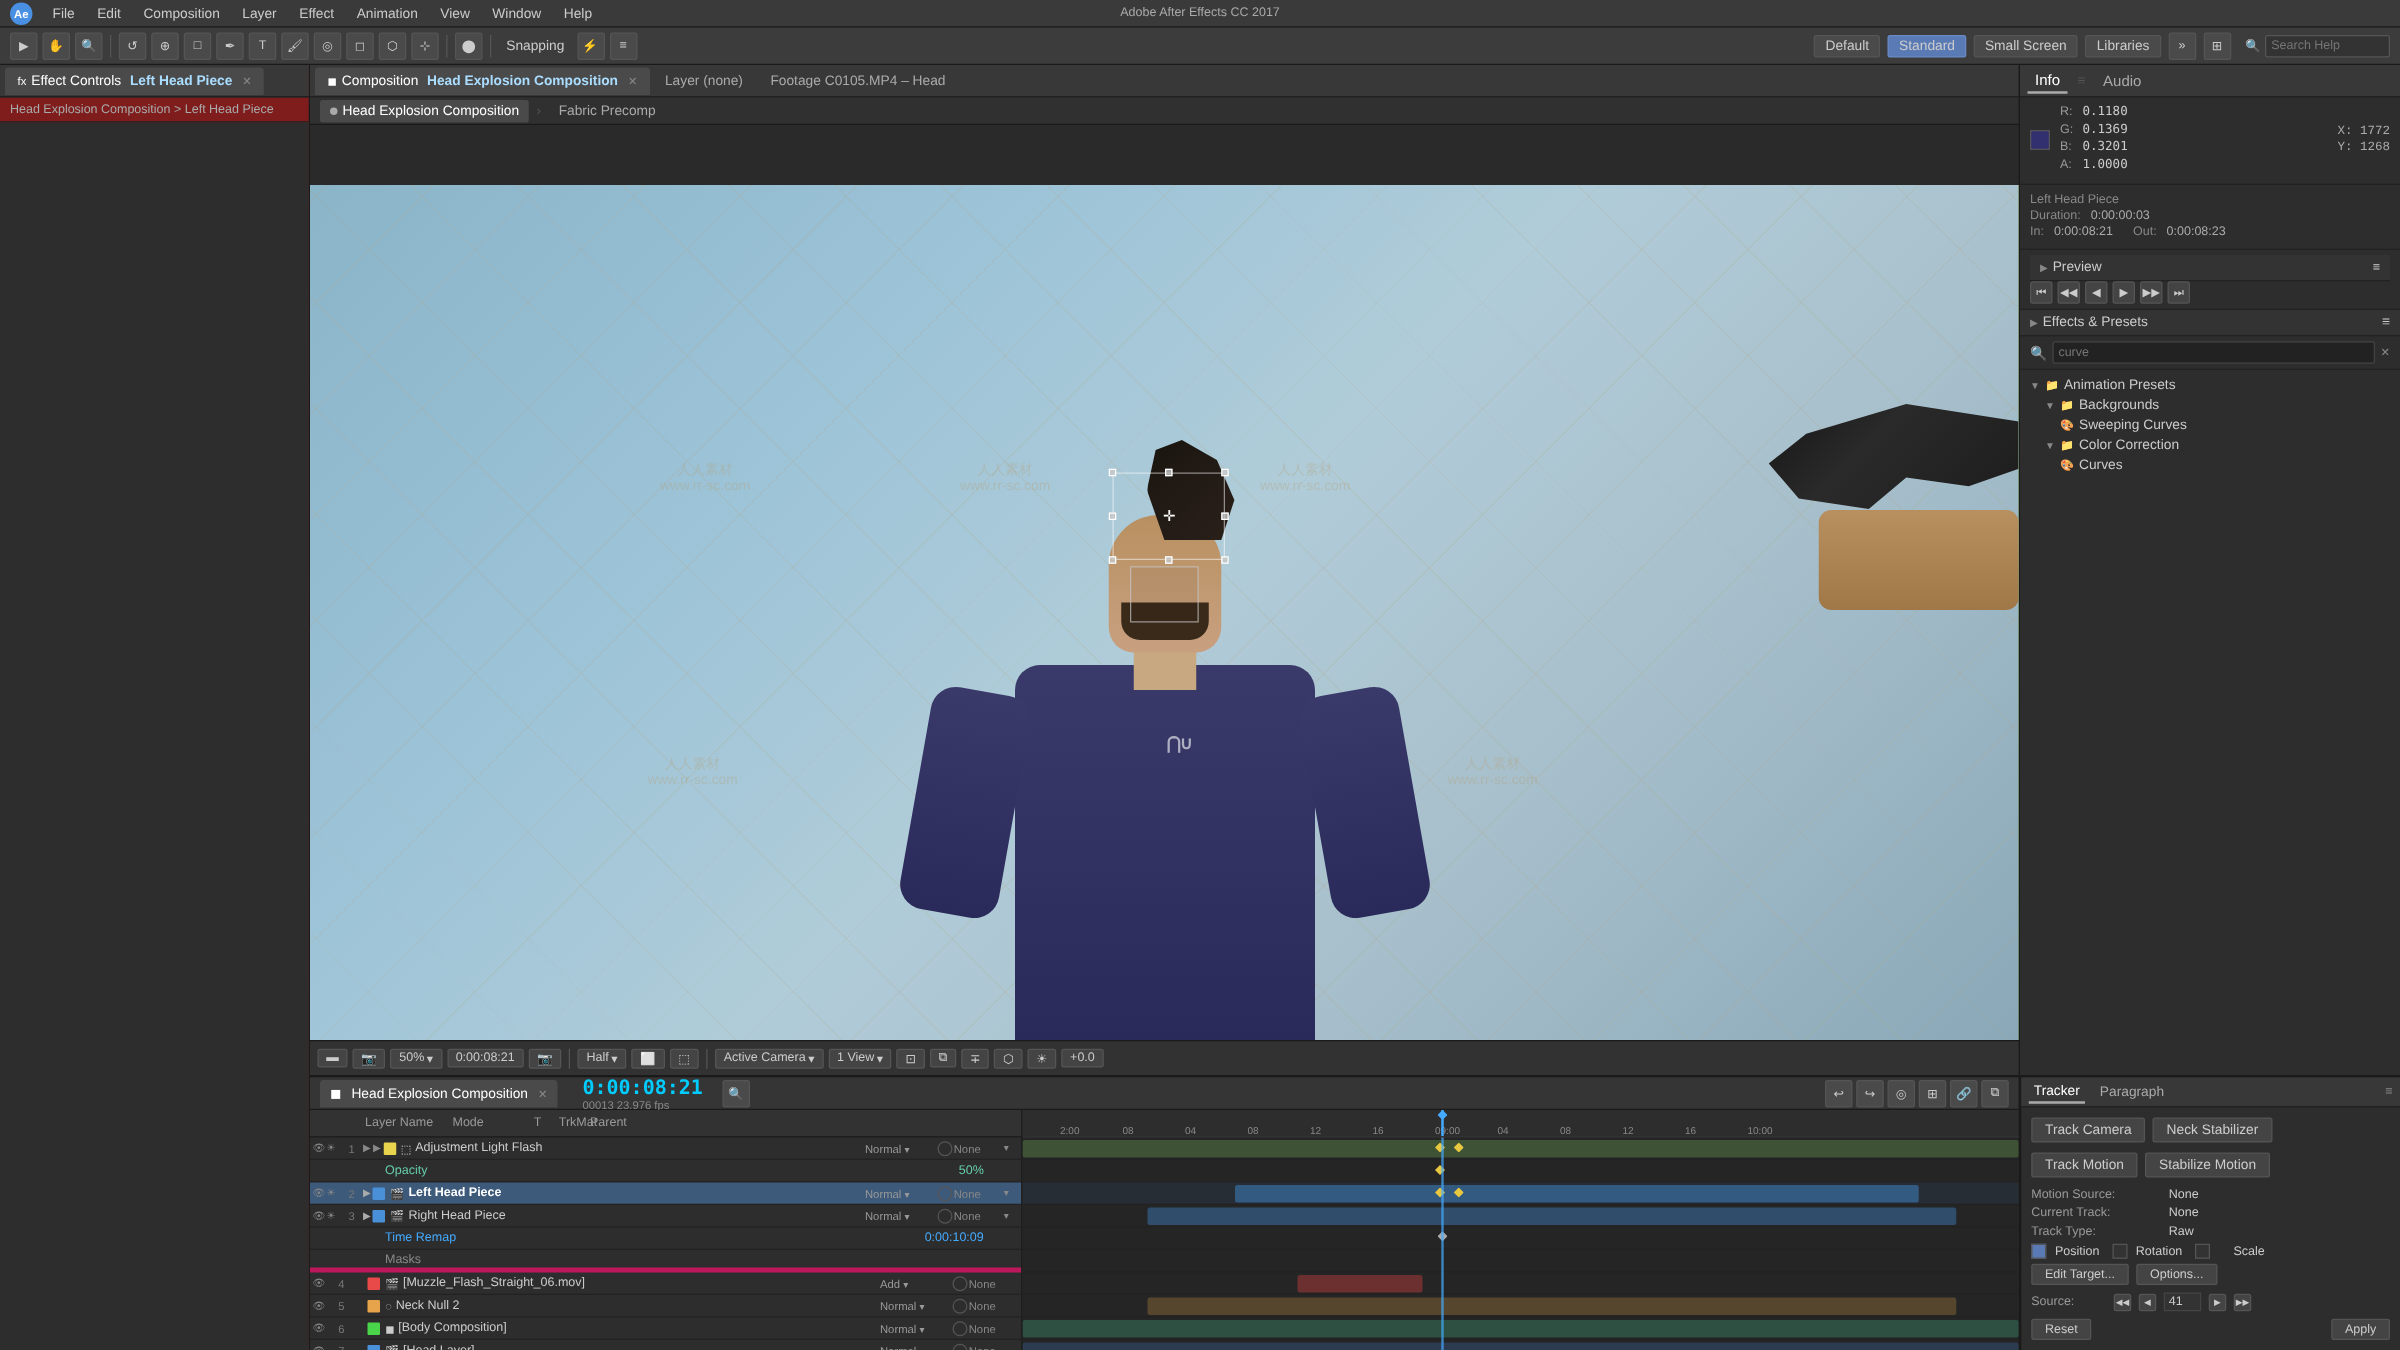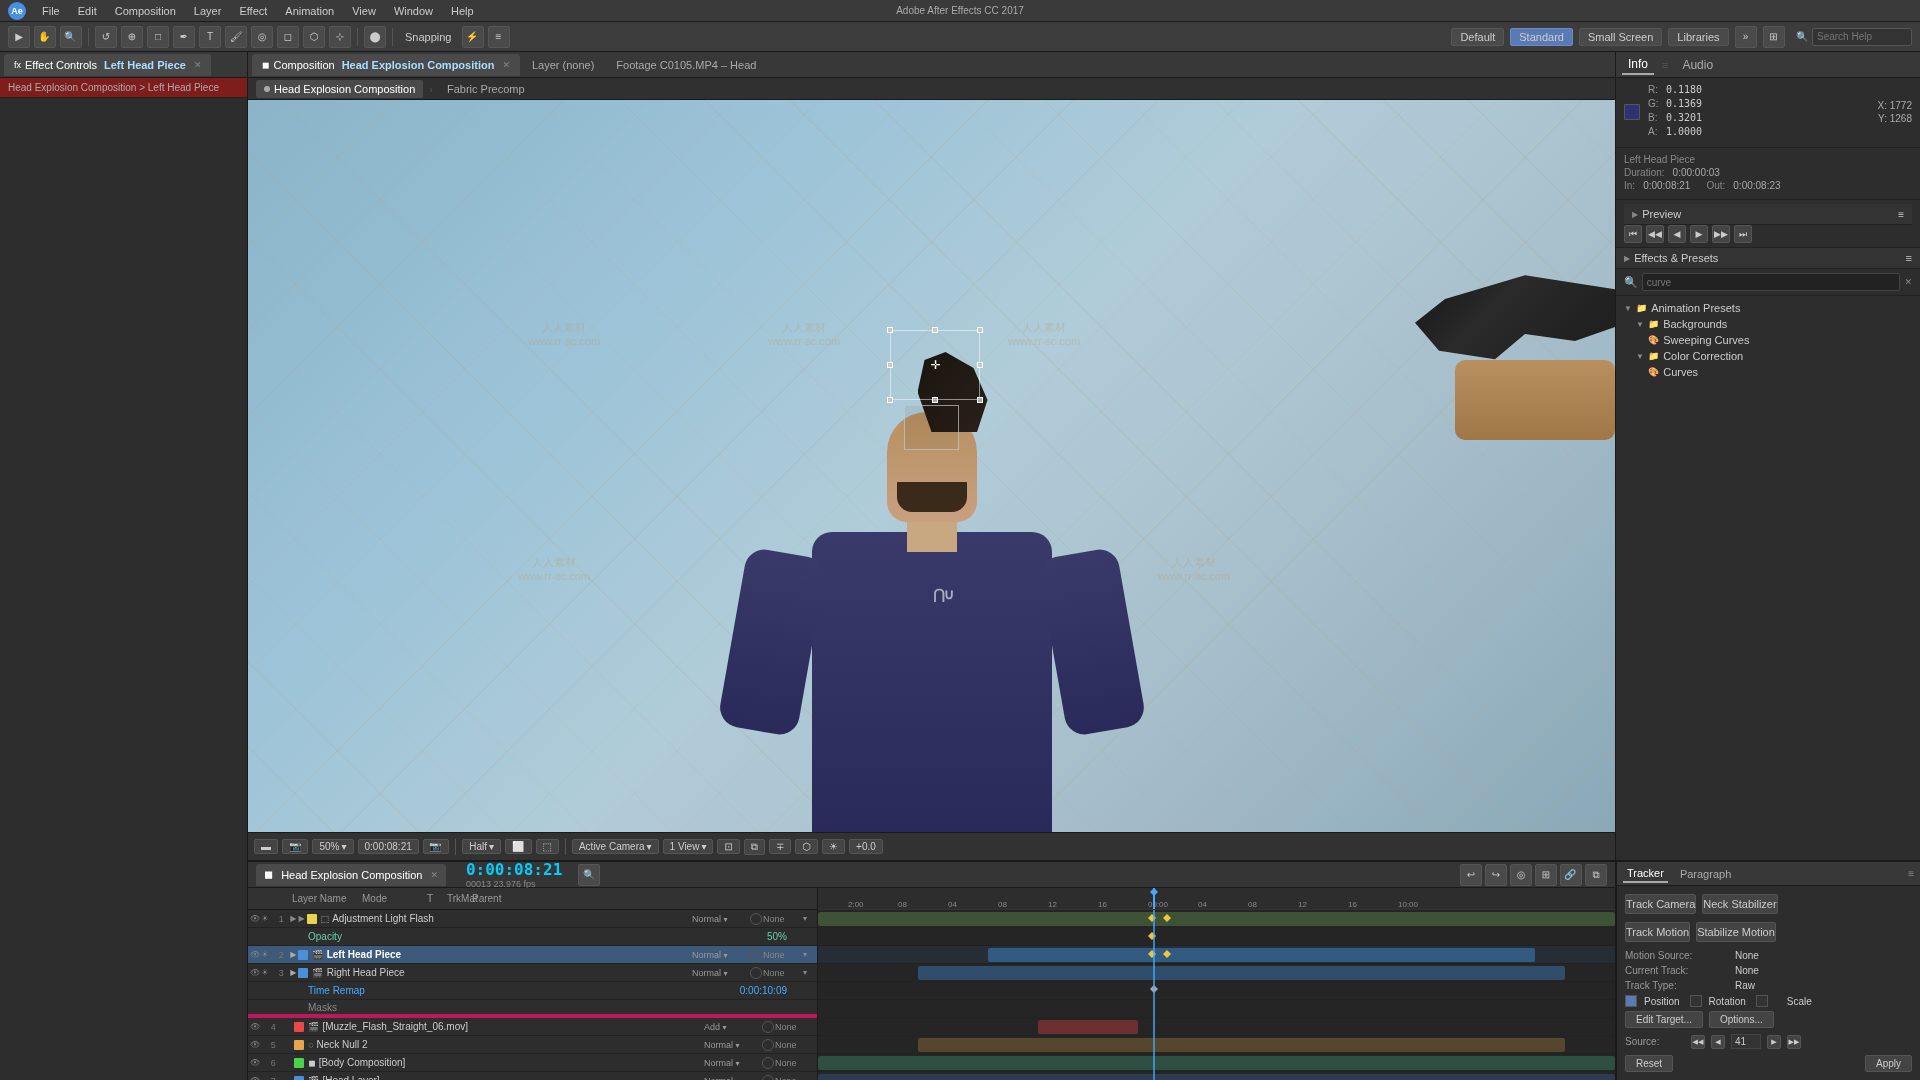--- a/index.html
+++ b/index.html
@@ -146,20 +146,21 @@
       flex-direction: column;
       background: #2a2a2a;
     }
 
     
     #viewer {
       flex: 1;
       background: #4d7c0f;
       position: relative;
       overflow: hidden;
+      margin-top: 48px;
     }
     .viewer-content {
       width: 100%;
       height: 100%;
       position: relative;
       background: linear-gradient(135deg, #8ab4c8 0%, #9ec4d8 30%, #b0ccd8 50%, #a8c0cc 70%, #8aa8b8 100%);
     }
     
     .grid-lines {
       position: absolute;
@@ -502,21 +503,21 @@
     }
     .tracker-tab.active { color: #fff; border-bottom: 2px solid #aaa; }
     .tracker-content {
       padding: 8px;
       flex: 1;
     }
     .tracker-btn-row {
       display: flex; gap: 6px; margin-bottom: 8px;
     }
     .tracker-btn {
-      padding: 3px 0;
+      padding: 3px 10px;
       background: #444;
       border: 1px solid #555;
       border-radius: 2px;
       font-size: 11px;
       color: #ccc;
       cursor: pointer;
     }
     .tracker-field {
       display: flex; align-items: center; margin-bottom: 4px;
     }
@@ -1063,21 +1064,21 @@
           </div>
           <div class="info-row">
             <span class="info-label">B:</span>
             <span class="info-value">0.3201</span>
           </div>
           <div class="info-row">
             <span class="info-label">A:</span>
             <span class="info-value">1.0000</span>
           </div>
         </div>
-        <div style="display:flex;flex-direction:column;align-items:flex-end;font-size:10px;color:#aaa;gap:2px;">
+        <div style="display:flex;flex-direction:column;align-items:flex-end;font-size:10px;color:#aaa;gap:2px;font-family:Liberation Mono, monospace;">
           <span>X: <span>1772</span></span>
           <span>Y: <span>1268</span></span>
         </div>
       </div>
     </div>
 
     <div class="layer-detail-section">
       <div class="detail-row">
         <span class="detail-label">Left Head Piece</span>
       </div>

